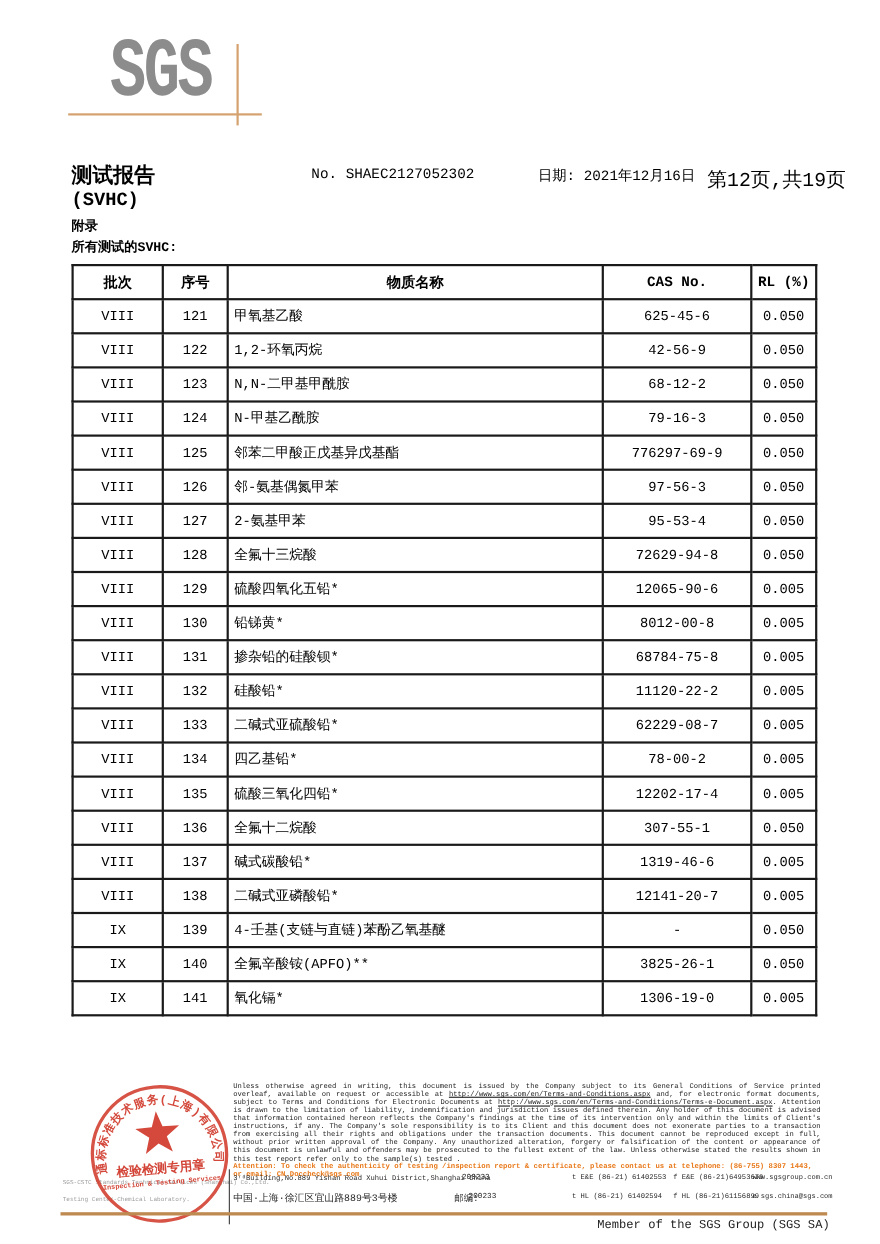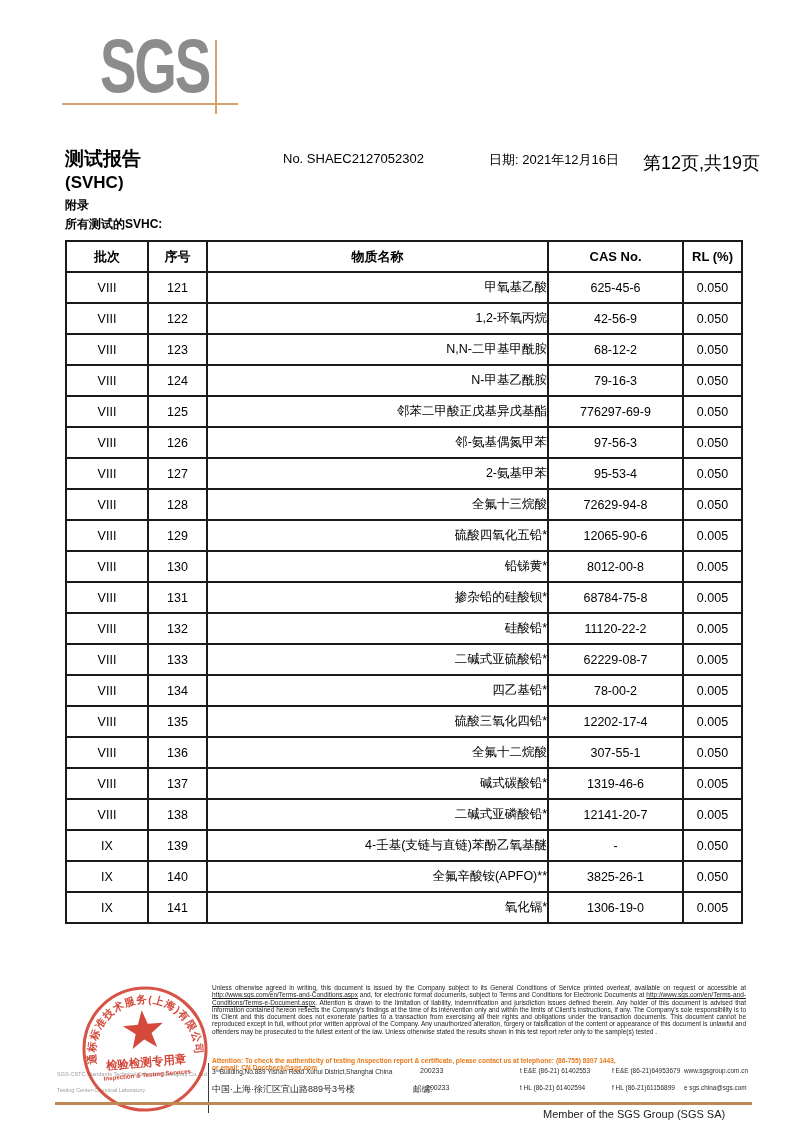--- a/index.html
+++ b/index.html
@@ -1,19 +1,19 @@
 <!DOCTYPE html>
 <html><head>
 <meta charset="utf-8">
 <style>
   html,body { margin:0; padding:0; background:#ffffff; }
   .page {
     position:relative; width:800px; height:1131px; margin:0 auto;
     background:#ffffff; overflow:hidden;
-    font-family:Liberation Sans, sans-serif; color:#000;
+    font-family:Liberation Mono, monospace; color:#000;
   }
   
   .logo-text {
     position:absolute; left:100px; top:28px;
     font-size:76px; font-weight:700; color:#8c8c8c; line-height:1;
     letter-spacing:-3px; transform:scaleX(0.72); transform-origin:left top;
   }
   .logo-hline { position:absolute; left:62px; top:103px; width:176px; height:2px; background:#d4a26e; }
   .logo-vline { position:absolute; left:215px; top:40px; width:2px; height:74px; background:#d4a26e; }
 
@@ -29,21 +29,21 @@
   table.svhc {
     position:absolute; left:65px; top:240px; width:676px;
     border-collapse:collapse; table-layout:fixed;
   }
   table.svhc th, table.svhc td {
     border:2px solid #1a1a1a; padding:0; text-align:center;
     height:29px; overflow:hidden; white-space:nowrap;
   }
   table.svhc th { font-size:13px; font-weight:700;margin-top:24px; }
   table.svhc td { font-size:12.5px; }
-  table.svhc td.left { text-align:right; padding-left:5px; }
+  table.svhc td.left { text-align:left; padding-left:5px; }
   .col-batch { width:82px; } .col-seq { width:59px; } .col-name { width:341px; }
   .col-cas { width:135px; } .col-rl { width:59px; }
 
   
   .company-gray { position:absolute; left:57px; color:#9e9e9e; font-size:5.5px; white-space:nowrap; }
   .company-gray.l1 { top:1071px; }
   .company-gray.l2 { top:1087px; }
 
   .stamp { position:absolute; left:80px; top:984px; transform:rotate(-5deg); }
 

